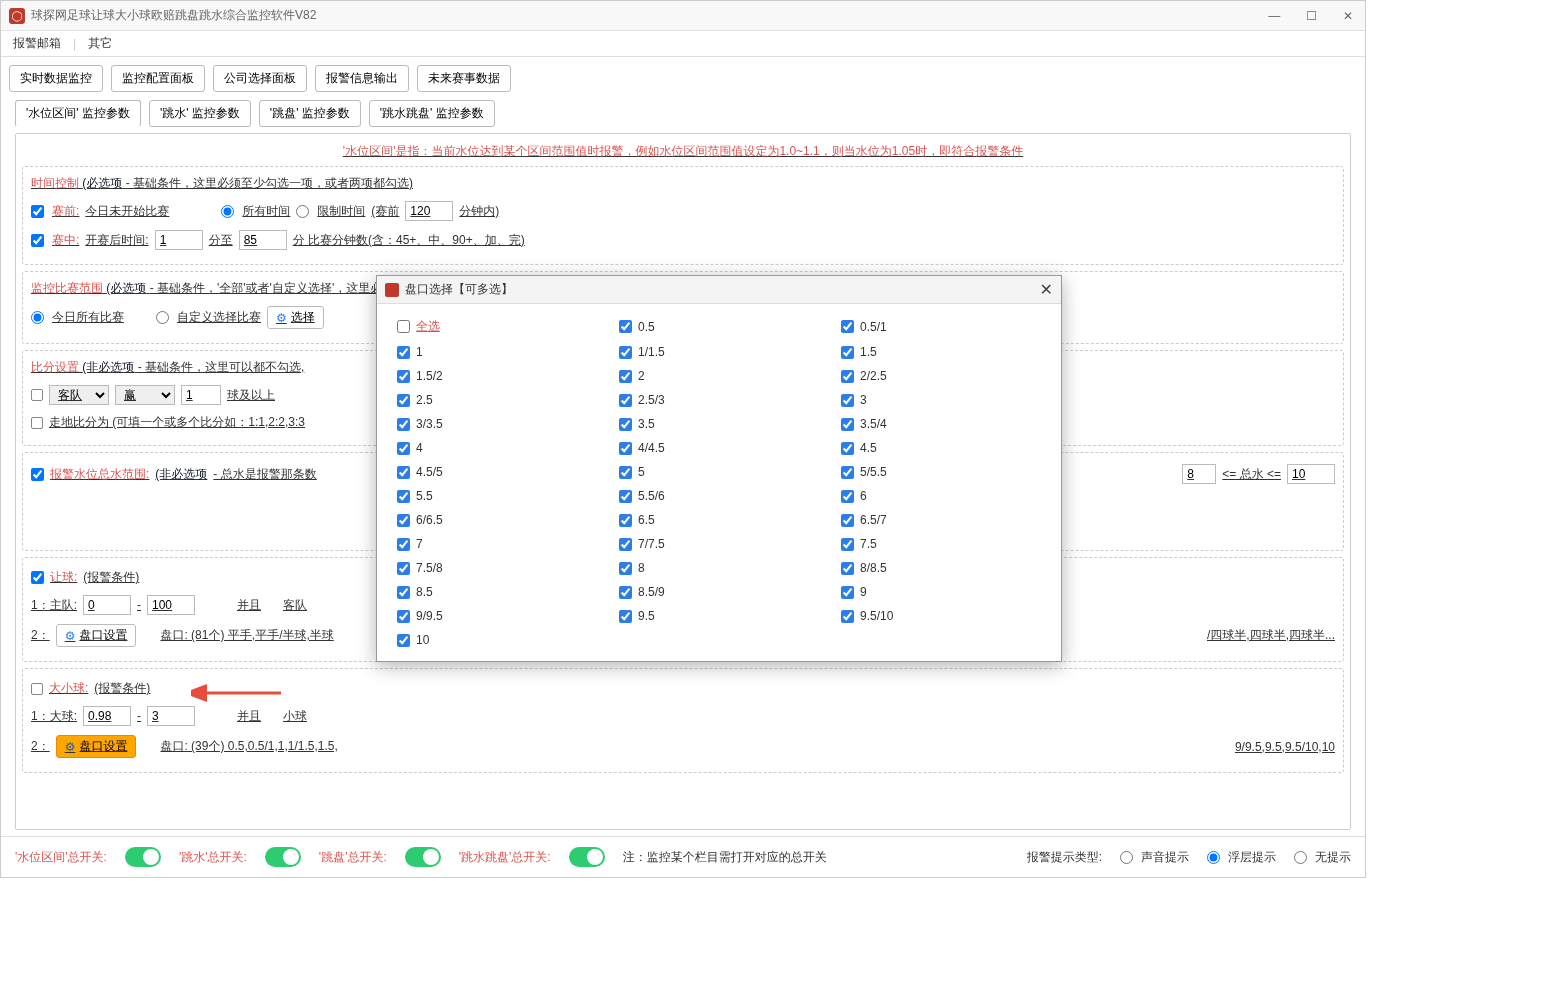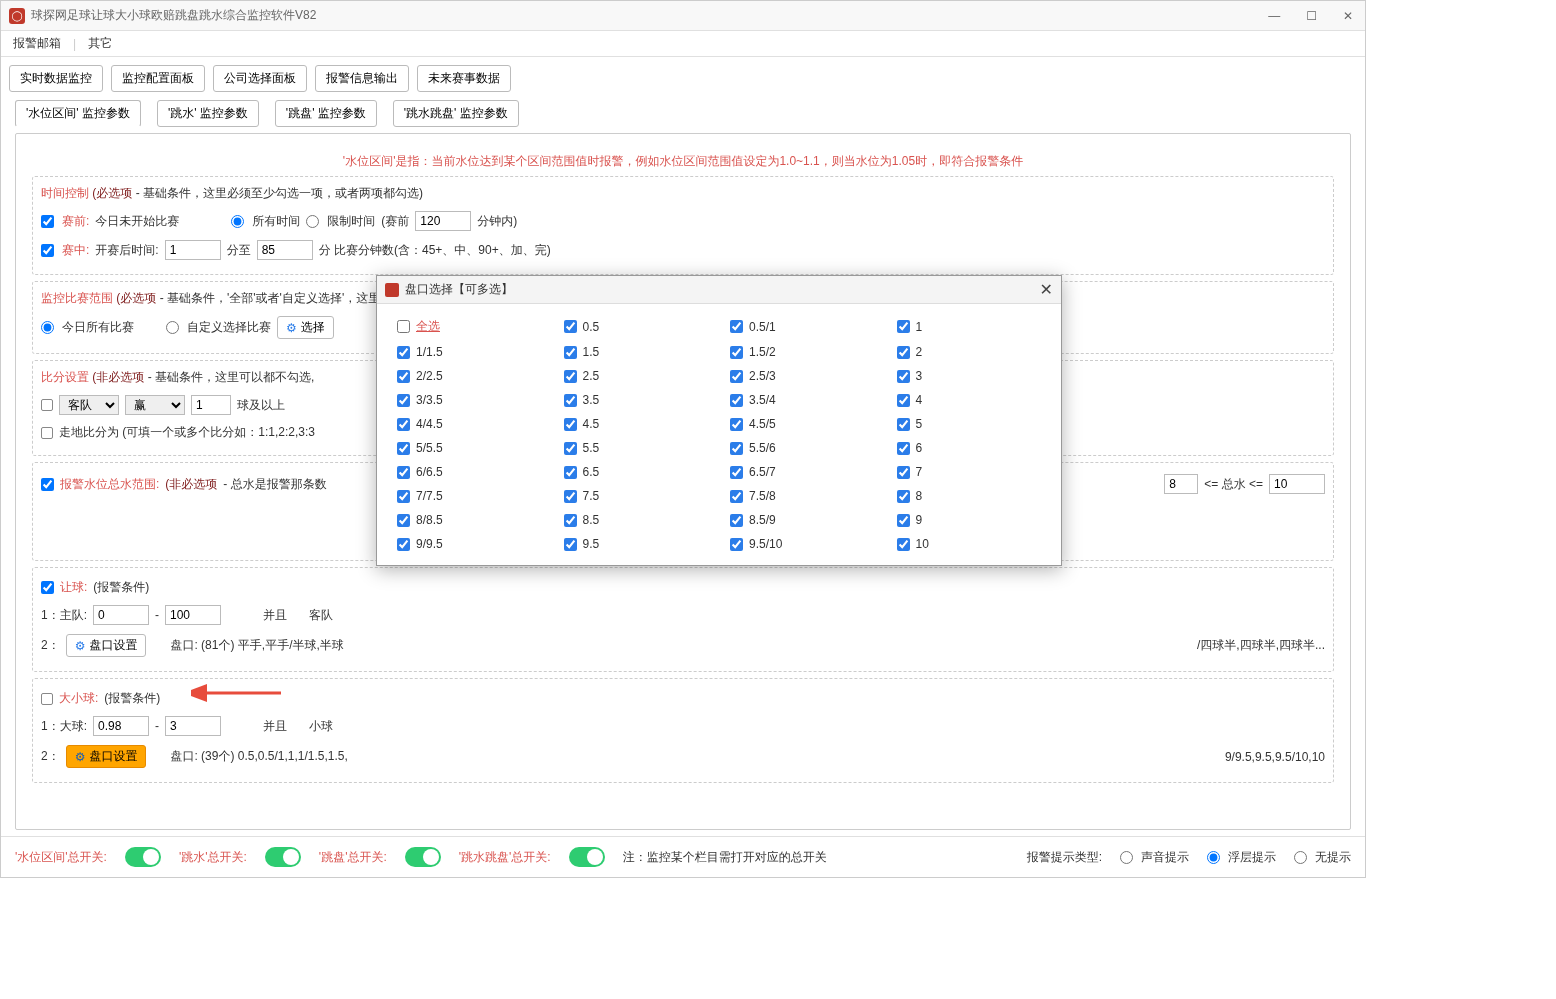--- a/index.html
+++ b/index.html
@@ -7,46 +7,46 @@
 .window{width:1366px;height:878px;border:1px solid #ccc;background:#fff;display:flex;flex-direction:column;position:relative;}
 .titlebar{height:30px;background:#f8f8f8;border-bottom:1px solid #e0e0e0;display:flex;align-items:center;padding:0 8px;}
 .titlebar .app-icon{width:16px;height:16px;background:#c0392b;border-radius:3px;margin-right:6px;display:flex;align-items:center;justify-content:center;color:#fff;font-size:10px;}
 .titlebar-title{flex:1;color:#666;}
 .winbtns{display:flex;gap:18px;color:#666;font-size:16px;}
 .winbtn{cursor:pointer;padding:0 4px;}
 .menubar{height:26px;border-bottom:1px solid #e0e0e0;display:flex;align-items:center;padding:0 8px;gap:4px;color:#333;}
 .menubar span{padding:0 4px;}
 .toolbar{padding:8px;display:flex;gap:8px;}
 .btn{border:1px solid #bbb;background:#fff;padding:4px 10px;border-radius:3px;cursor:pointer;}
-.tabbar{padding:0 14px;display:flex;gap:16px;}
+.tabbar{padding:0 14px;display:flex;gap:8px;}
 .tab{border:1px solid #bbb;background:#fff;padding:4px 10px;border-radius:3px;cursor:pointer;}
 .tab.active{border-bottom-color:#fff;position:relative;z-index:2;}
-.panel{border:1px solid #ccc;margin:6px 14px;padding:16px;border-radius:2px;flex:1;overflow:hidden;}
+.panel{border:1px solid #ccc;margin:6px 14px;padding:6px;border-radius:2px;flex:1;overflow:hidden;text-decoration:underline;}
 .red{color:#d9534f;}
-.blue{color:#7f1d1d;}
+.blue{color:#0f172a;}
 .line{padding:3px 0 6px;display:flex;align-items:center;gap:6px;flex-wrap:wrap;}
 .group{border:1px dashed #ccc;padding:8px;margin-bottom:6px;border-radius:3px;}
 .group-hd{font-weight:normal;margin-bottom:6px;}
 input[type=text],input[type=number],select{border:1px solid #bbb;padding:1px 4px;height:20px;}
-.spin{width:56px;}
+.spin{width:48px;}
 .sm{width:60px;}
 .cog-btn{border:1px solid #bbb;background:#fff;padding:2px 8px;border-radius:3px;cursor:pointer;display:inline-flex;align-items:center;gap:4px;}
 .cog-btn.hl{background:#ffa500;border-color:#e68a00;}
 .cog{color:#2b7de9;}
 .footer{border-top:1px solid #e0e0e0;padding:10px 14px;display:flex;align-items:center;gap:18px;}
 .toggle{width:36px;height:20px;border-radius:10px;background:#2ecc71;position:relative;display:inline-block;}
 .toggle::after{content:"";position:absolute;right:2px;top:2px;width:16px;height:16px;background:#fff;border-radius:50%;}
 .savebar{text-align:center;padding:8px;}
 .arrow{position:absolute;left:190px;top:682px;pointer-events:none;}
 .modal{position:absolute;left:375px;top:274px;width:686px;background:#fff;border:1px solid #999;box-shadow:0 4px 18px rgba(0,0,0,.3);z-index:10;}
 .modal-hd{height:28px;background:#f4f4f4;border-bottom:1px solid #ddd;display:flex;align-items:center;padding:0 8px;}
 .modal-hd .app-icon{width:14px;height:14px;background:#c0392b;border-radius:2px;margin-right:6px;}
 .modal-close{margin-left:auto;font-size:16px;cursor:pointer;color:#444;}
 .modal-body{padding:14px 20px;}
-.cb-grid{display:grid;grid-template-columns:repeat(4,1fr);gap:10px 22px;}
+.cb-grid{display:grid;grid-template-columns:repeat(3,1fr);gap:10px 22px;}
 .cb-item{display:flex;align-items:center;gap:6px;}
 .cb-item input{accent-color:#2b7de9;}
 .modal-ft{text-align:center;padding:14px;}
 .radio-sq{appearance:none;width:12px;height:12px;border:1px solid #888;border-radius:2px;display:inline-block;vertical-align:middle;}
 label{display:inline-flex;align-items:center;gap:8px;}
 .sep{color:#ccc;}
 </style>
 </head>
 <body>
 

